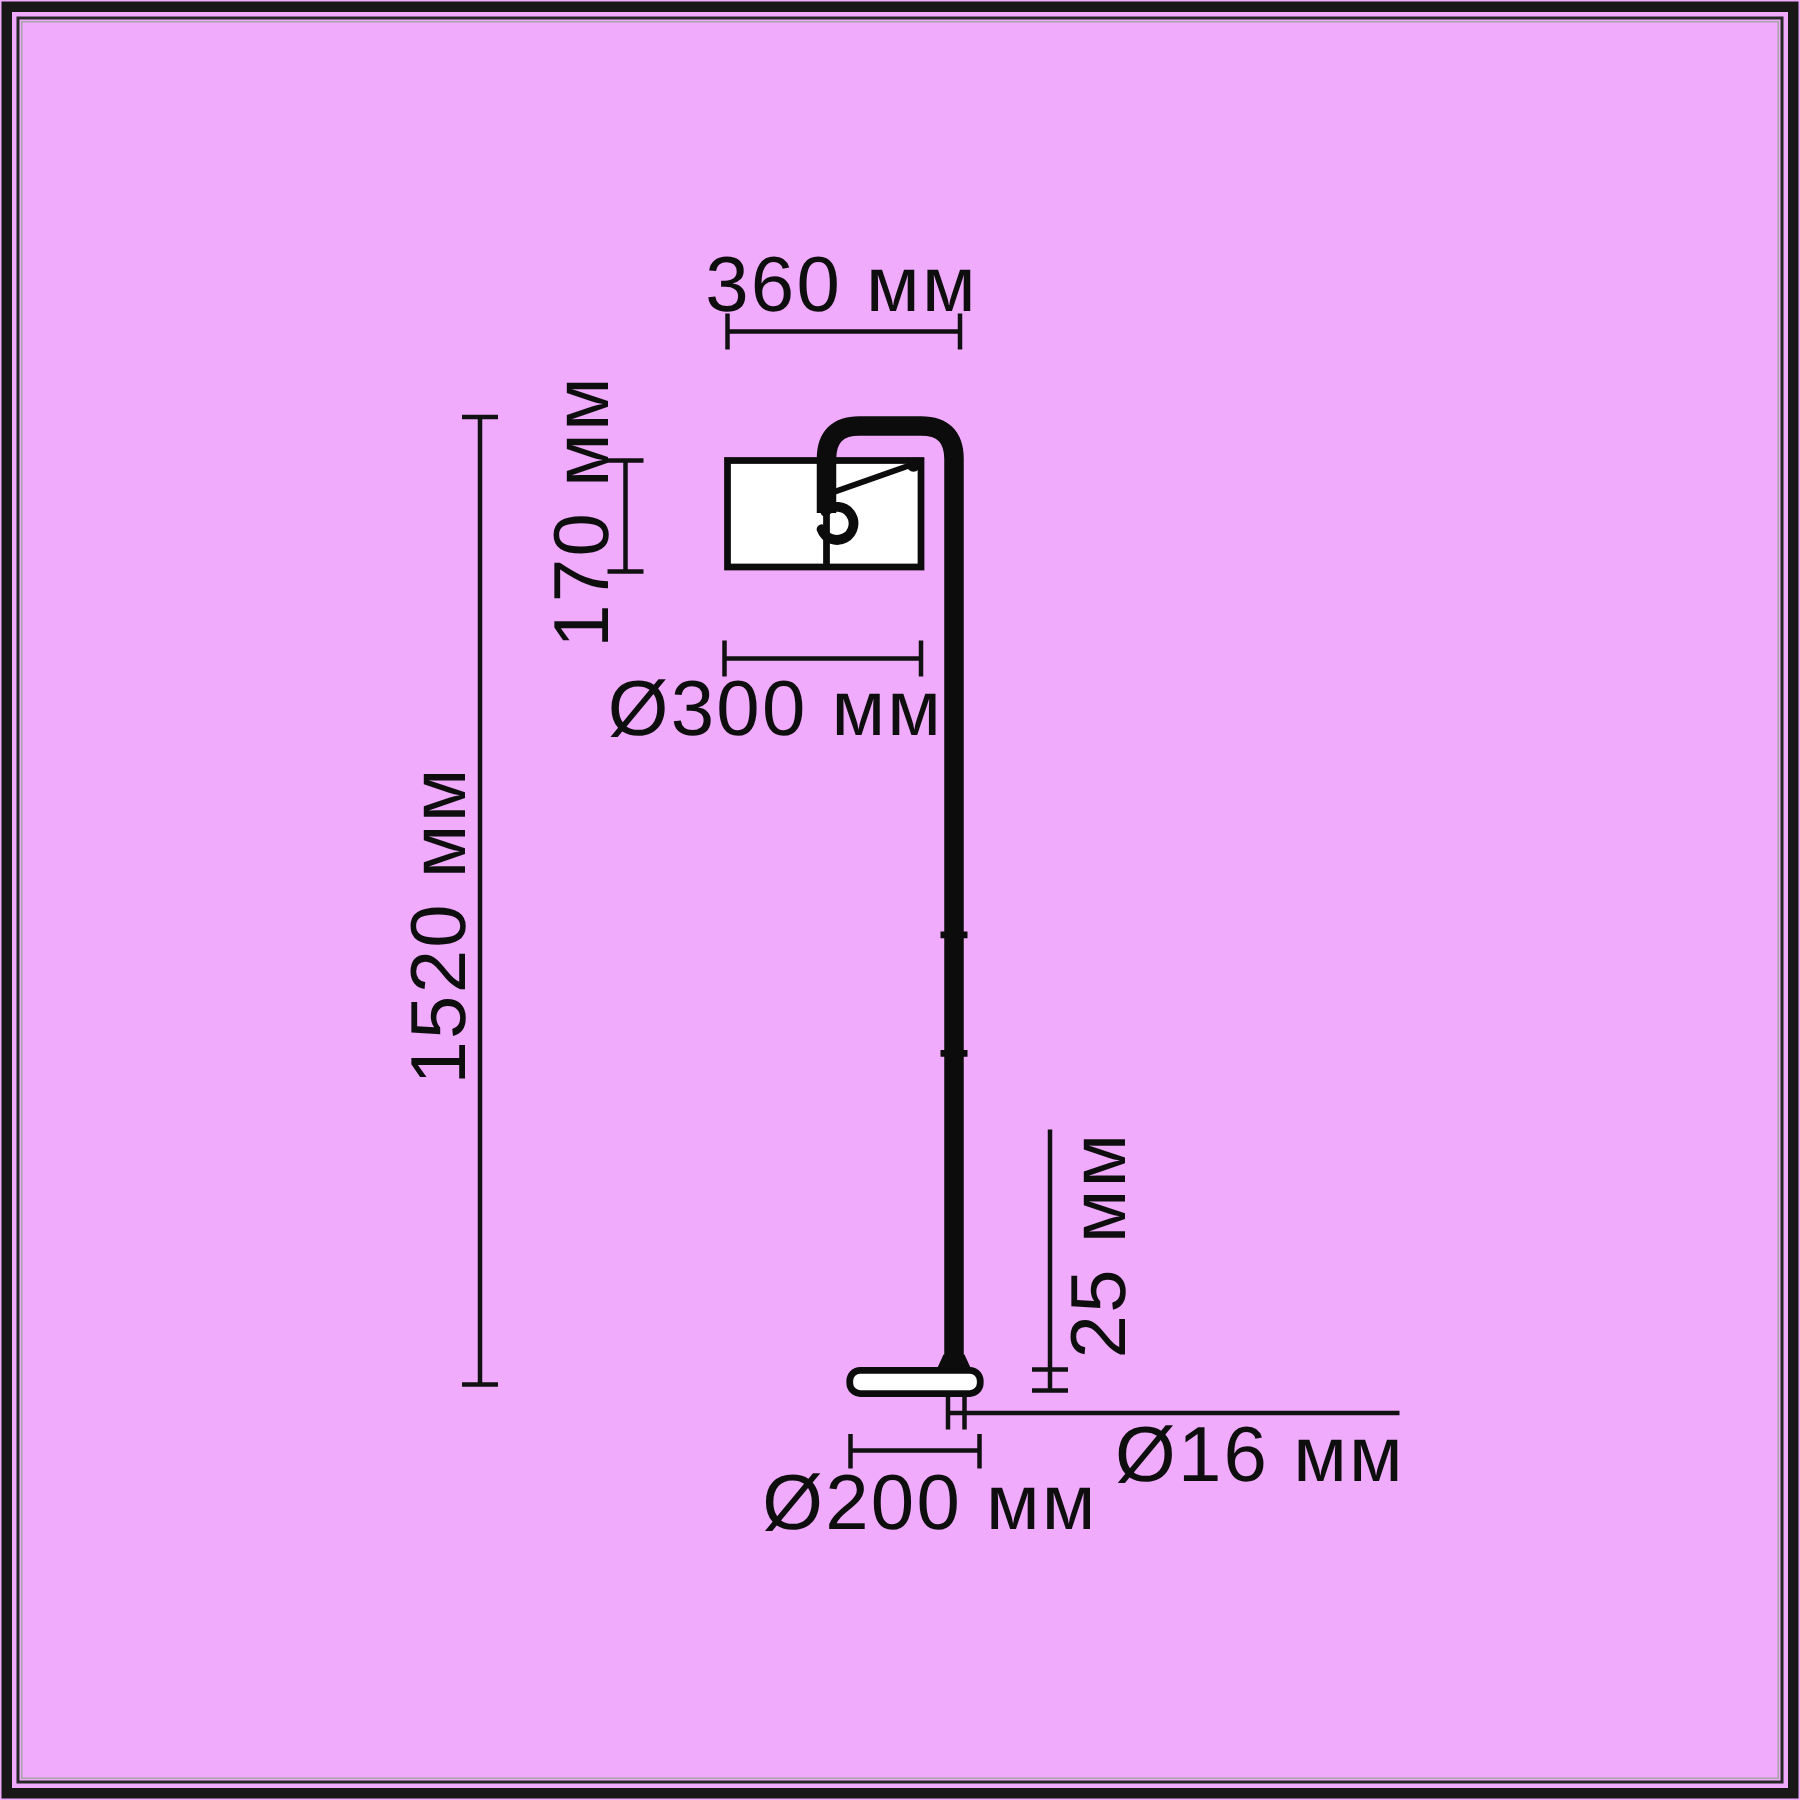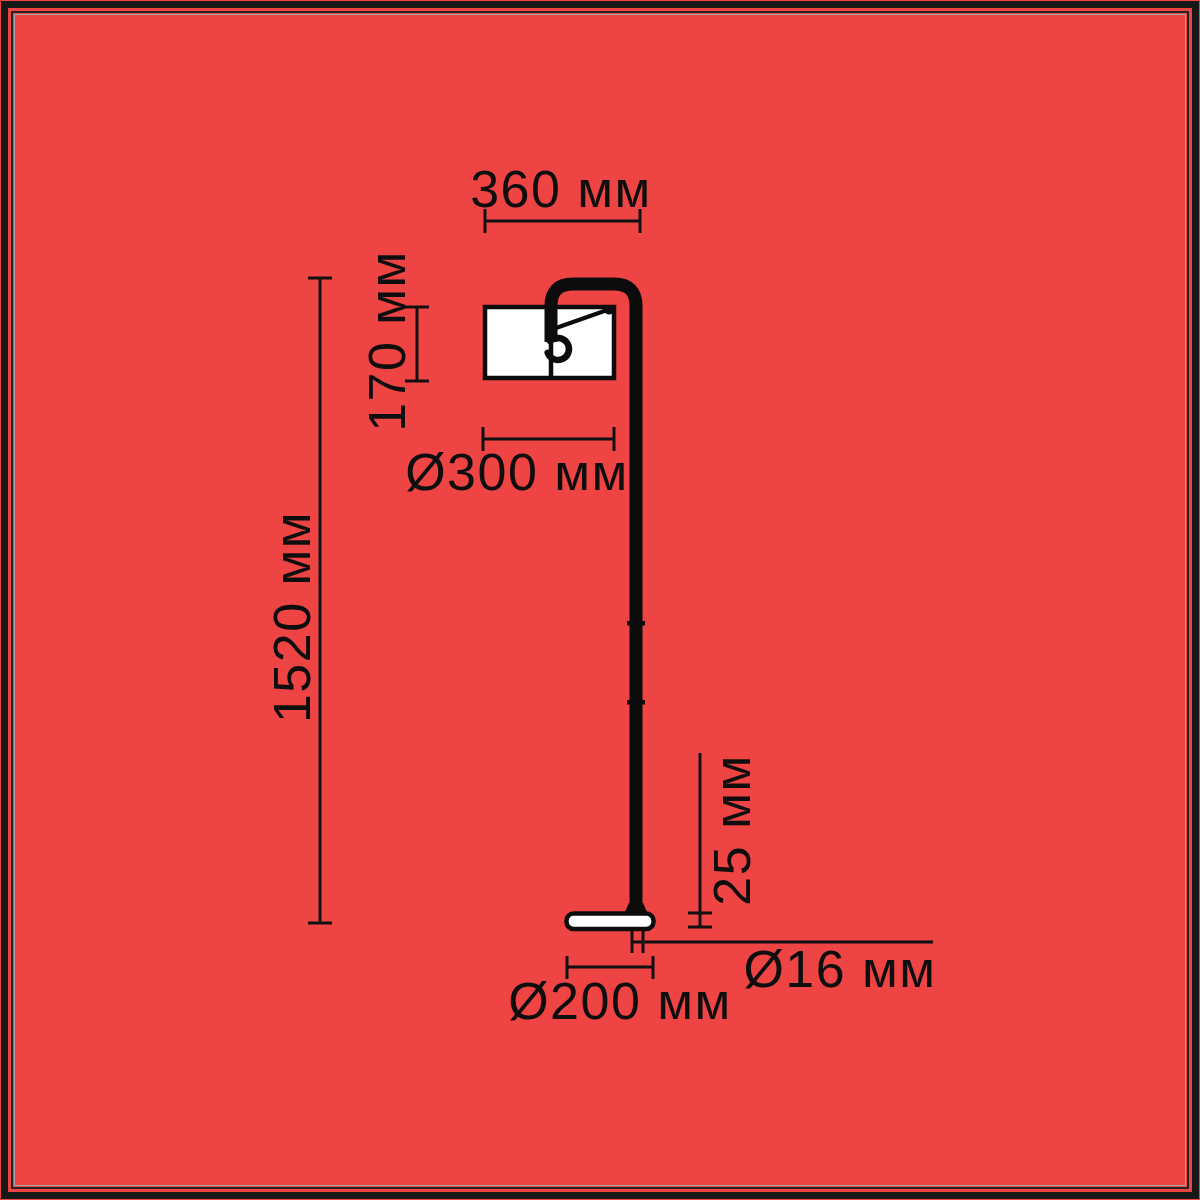--- a/index.html
+++ b/index.html
@@ -4,21 +4,21 @@
 <style>
   html, body {
     margin: 0;
     padding: 0;
     background: #ffffff;
   }
   .canvas {
     position: relative;
     width: 1200px;
     height: 1200px;
-    background: #ef4444;
+    background: #f0abfc;
     overflow: hidden;
   }
   .frame-outer {
     position: absolute;
     inset: 1px;
     border: 7px solid #181818;
     pointer-events: none;
   }
   .frame-mid {
     position: absolute;

